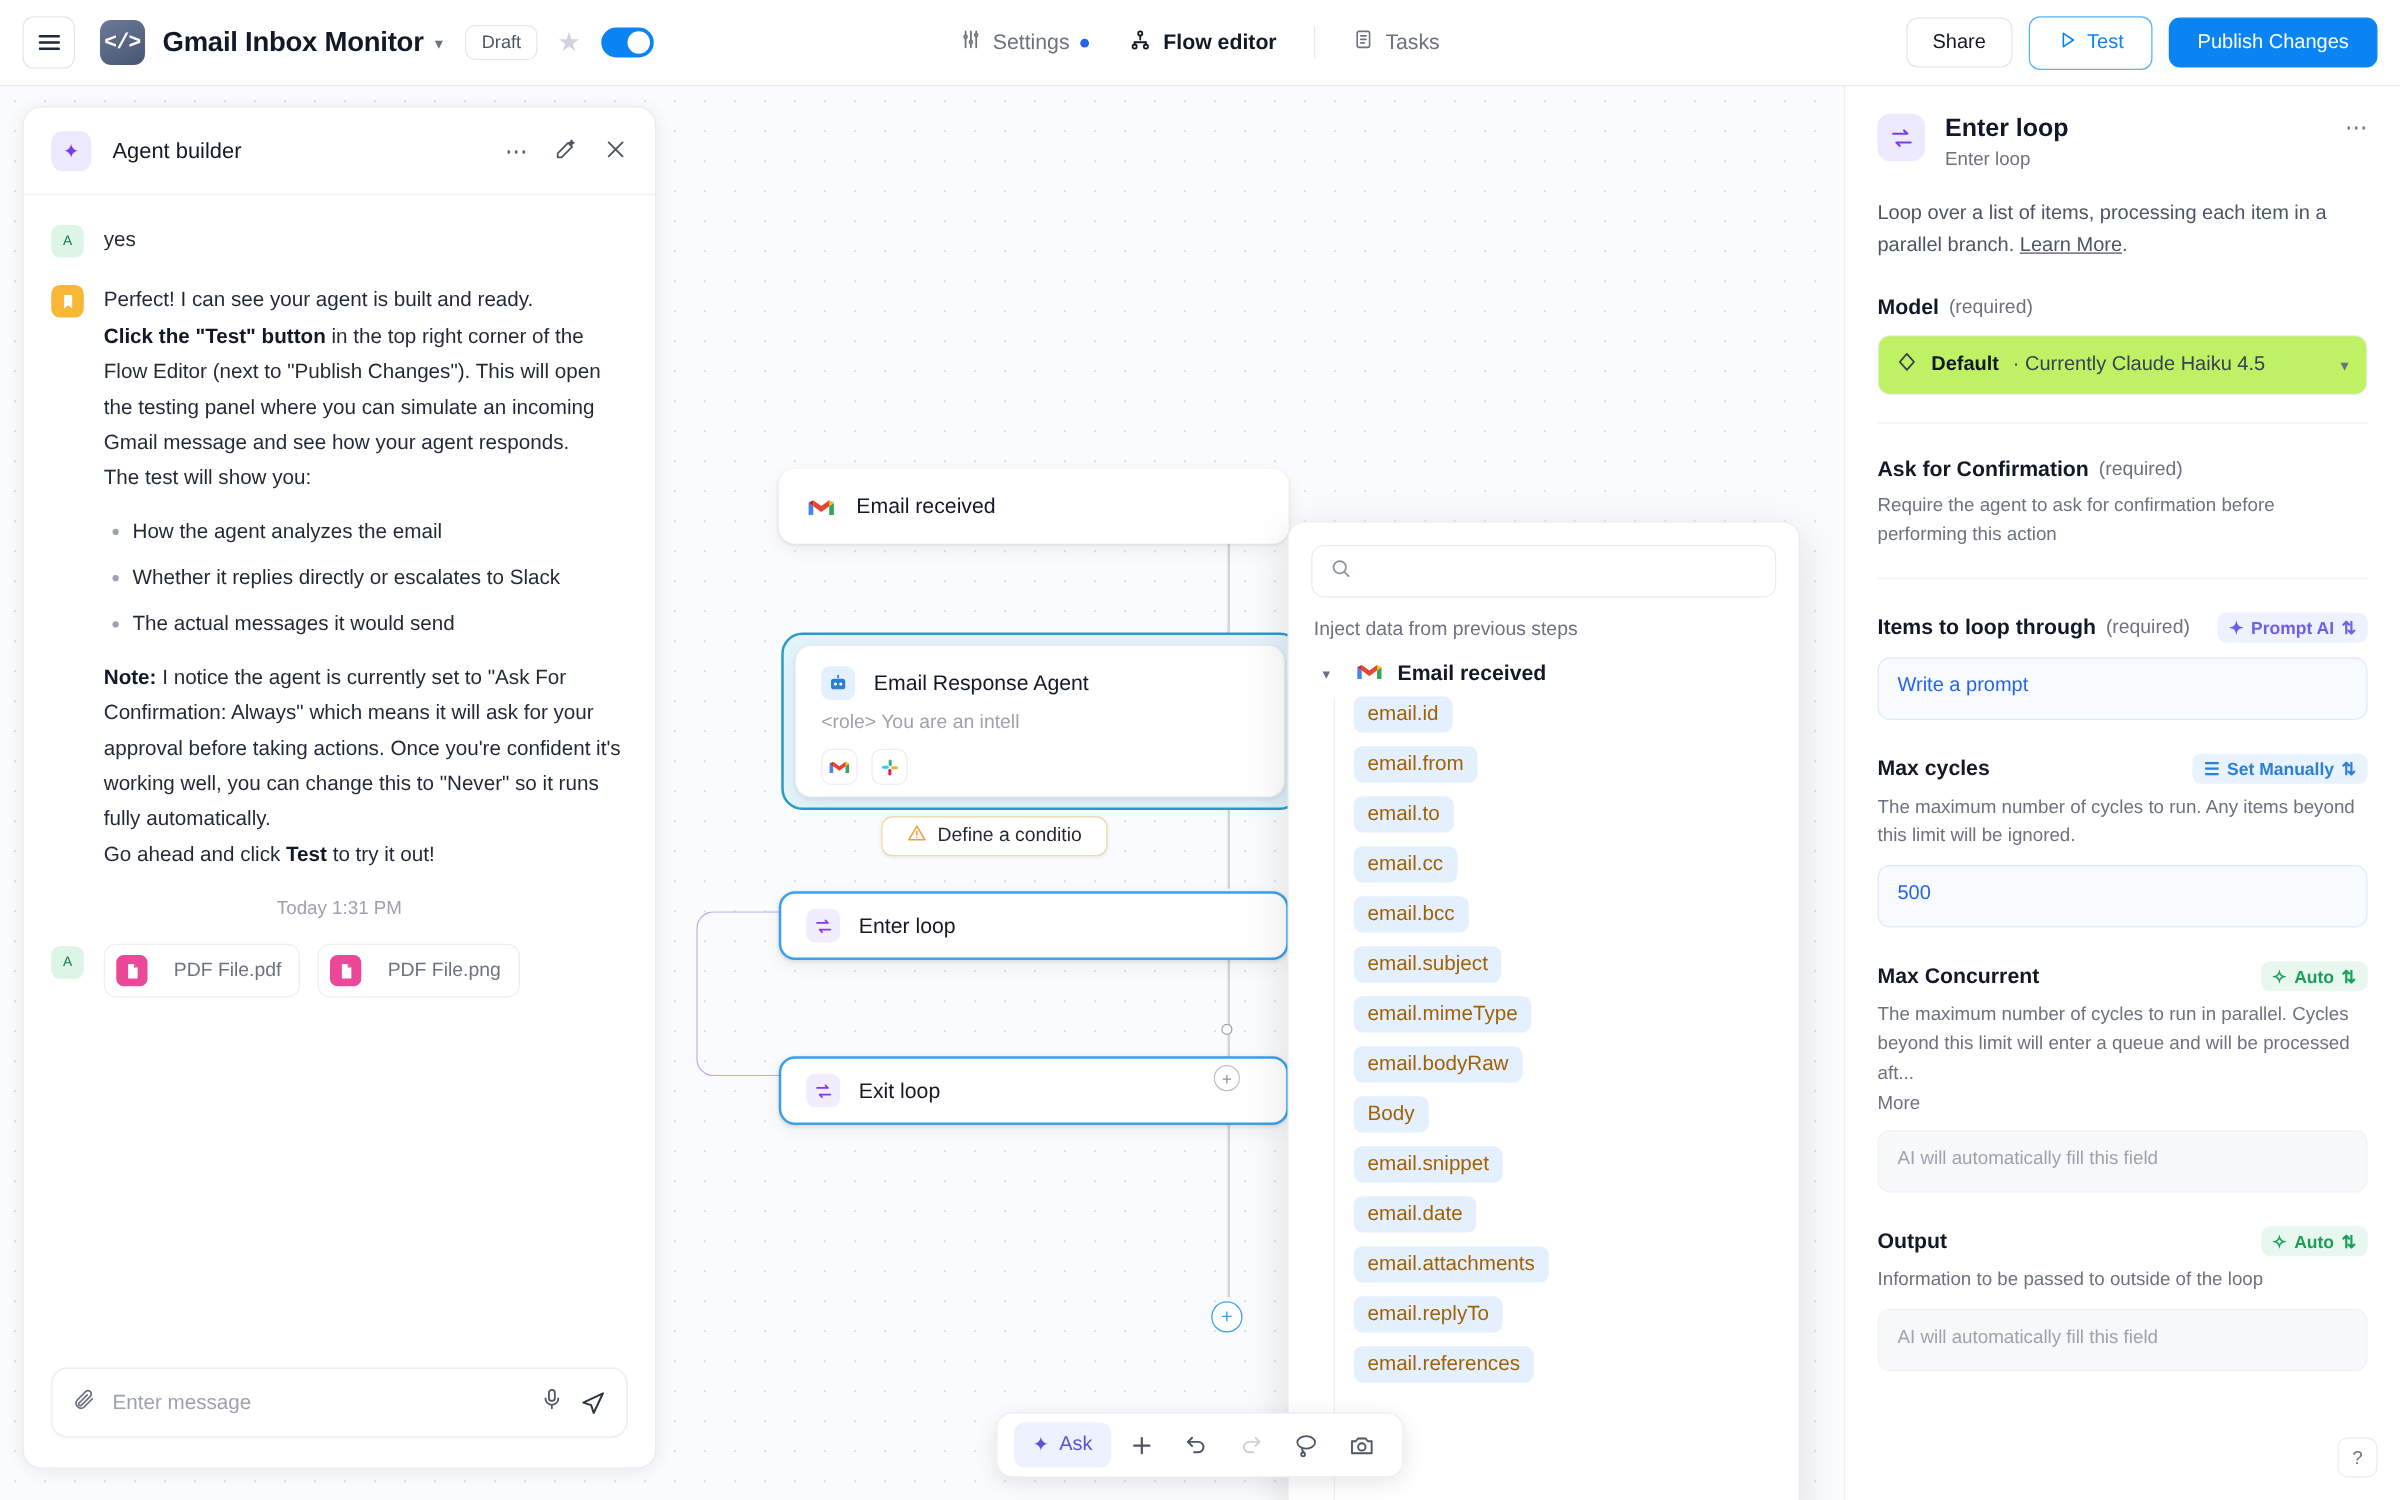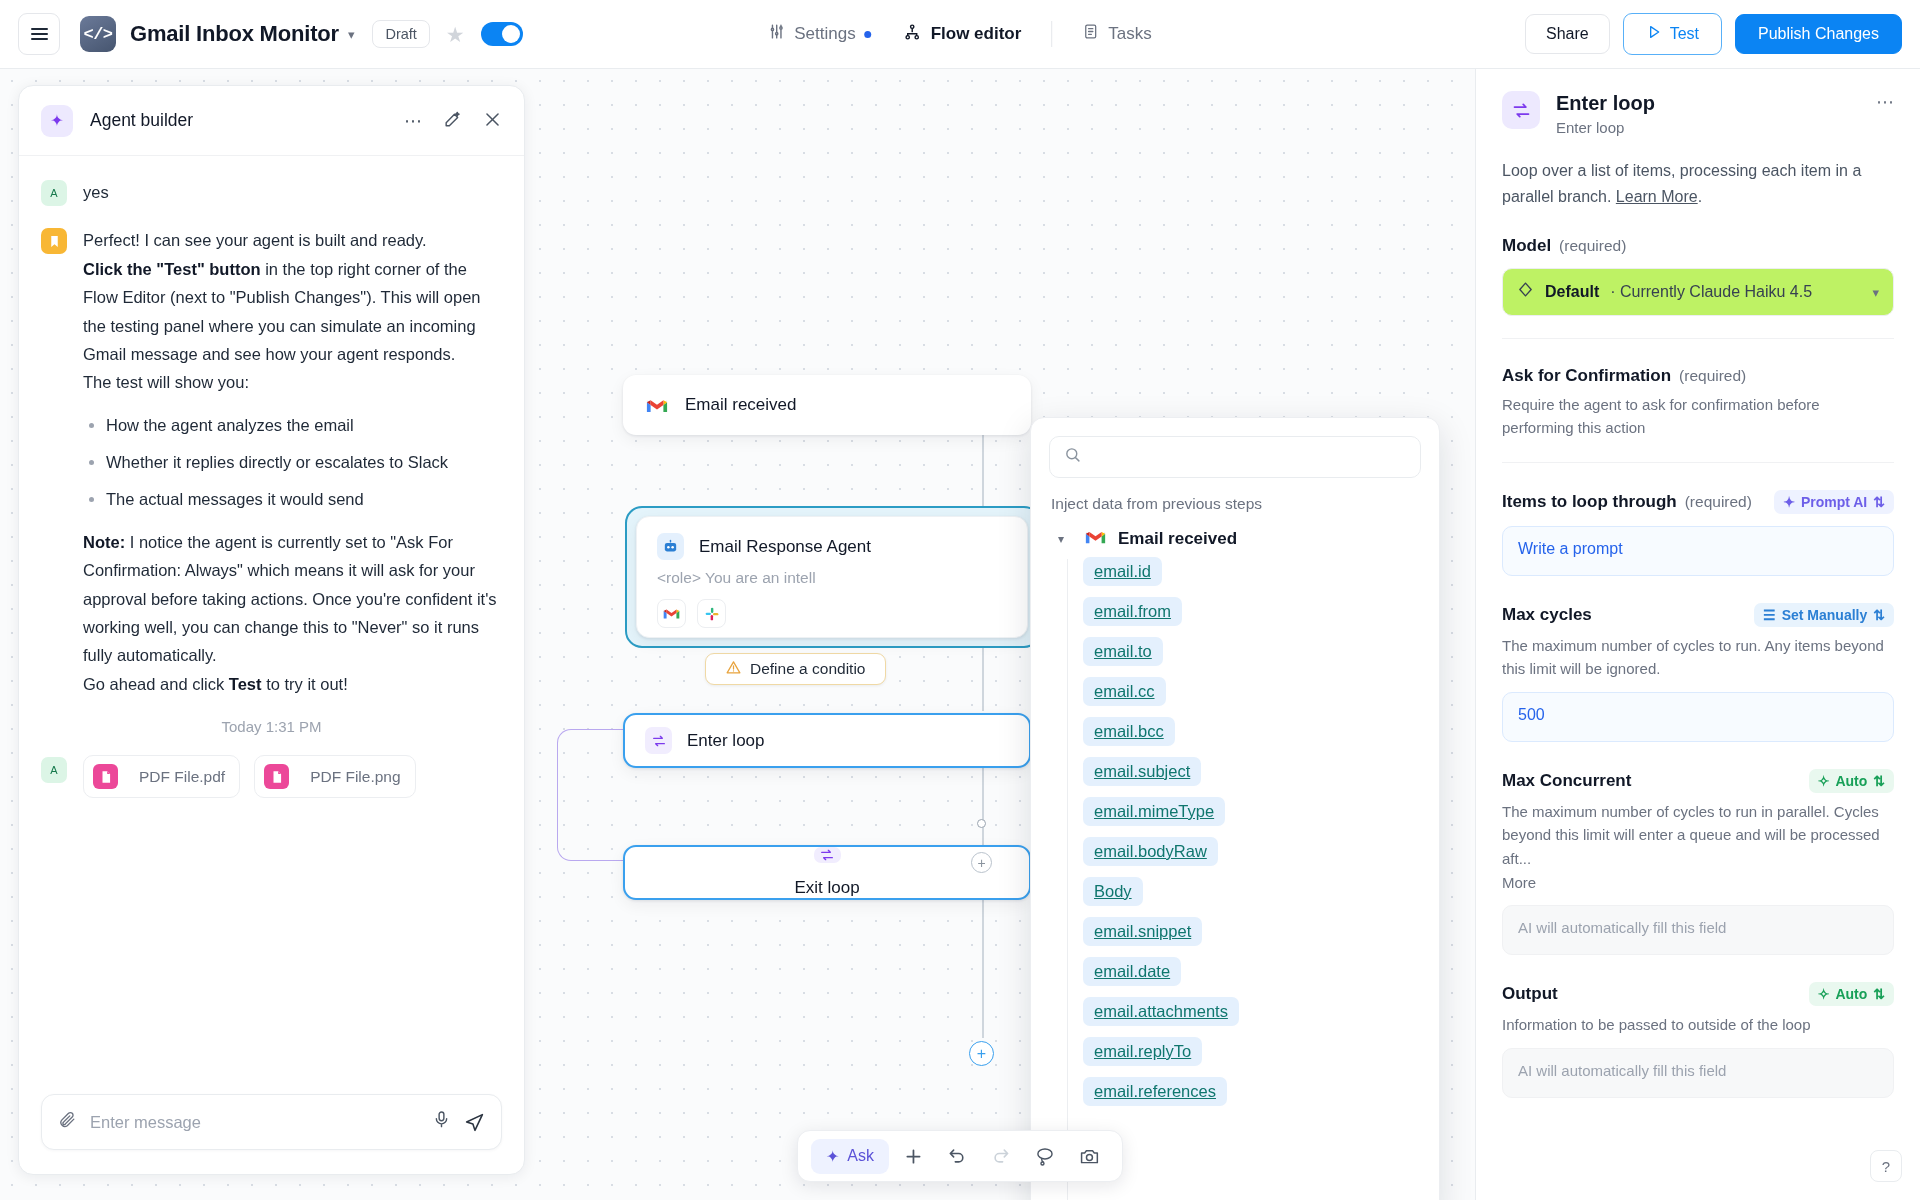--- a/index.html
+++ b/index.html
@@ -152,21 +152,21 @@
     border: 2px solid #2c9cc4; border-radius: 17px; background: #e4f4fb; z-index: 1;
   }
   .n-row { display: flex; align-items: center; gap: 15px; }
   .n-sub { font-size: 15.5px; color: #9ca3af; margin-top: 9px; }
   .n-tools { display: flex; gap: 11px; margin-top: 12px; }
   .tool-chip {
     width: 29px; height: 29px; border: 1px solid #eceef1; border-radius: 8px; background: #fff;
     display: flex; align-items: center; justify-content: center;
   }
   #node-enterloop { left: 623px; top: 644px; width: 408px; height: 55px; padding: 0 20px; gap: 15px; border: 2px solid #3aa0ee; }
-  #node-exitloop  { left: 623px; top: 776px; width: 408px; height: 55px; padding: 0 20px; gap: 15px; border: 2px solid #3aa0ee; flex-direction: column; }
+  #node-exitloop  { left: 623px; top: 776px; width: 408px; height: 55px; padding: 0 20px; gap: 15px; border: 2px solid #3aa0ee; }
   .loop-frame {
     position: absolute; left: 557px; top: 660px; width: 300px; height: 132px;
     border: 1.4px solid #b9a8ef; border-radius: 14px; border-right: none; background: transparent;
   }
   .cond-chip {
     position: absolute; left: 705px; top: 584px; height: 32px; display: flex; align-items: center;
     gap: 9px; background: #fff; border: 1px solid #f0d9a5; border-radius: 9px; padding: 0 20px;
     font-size: 15.5px; color: #1f2937; box-shadow: 0 1px 3px rgba(16,24,40,.07); cursor: pointer; white-space: nowrap;
   }
   .edge { position: absolute; background: #cfd6dd; }
@@ -194,21 +194,21 @@
   }
   .inject-search input { border: 0; outline: none; flex: 1; font-size: 16px; font-family: inherit; background: transparent; }
   .inject-hint { padding: 17px 20px 6px; font-size: 15.5px; color: #6b7280; }
   .inject-group { display: flex; align-items: center; gap: 12px; padding: 8px 18px 6px; }
   .chev { width: 24px; height: 24px; border-radius: 6px; display: flex; align-items: center; justify-content: center; color: #6b7280; font-size: 12px; cursor: pointer; }
   .group-name { font-size: 17px; font-weight: 700; color: #111827; }
   .inject-list { flex: 1; overflow: hidden; position: relative; padding-left: 36px; }
   .inject-list::before { content:""; position: absolute; left: 36px; top: 2px; bottom: 0; width: 1.4px; background: #eceef1; }
   .field-pill {
     display: inline-block; margin: 0 0 11px 16px; padding: 5px 11px; border-radius: 7px;
-    background: #e4f0fd; color: #0f766e; font-size: 16.5px; cursor: pointer; text-decoration: underline;
+    background: #e4f0fd; color: #a16207; font-size: 16.5px; cursor: pointer;
   }
   .field-row { display: block; }
 
   
   .props {
     position: absolute; right: 0; top: 0; width: 445px; bottom: 0; background: #fff;
     border-left: 1px solid #e9ecef; padding: 22px 26px 0; overflow: hidden; z-index: 20;
   }
   .props-head { display: flex; align-items: flex-start; gap: 16px; }
   .props-ic {

